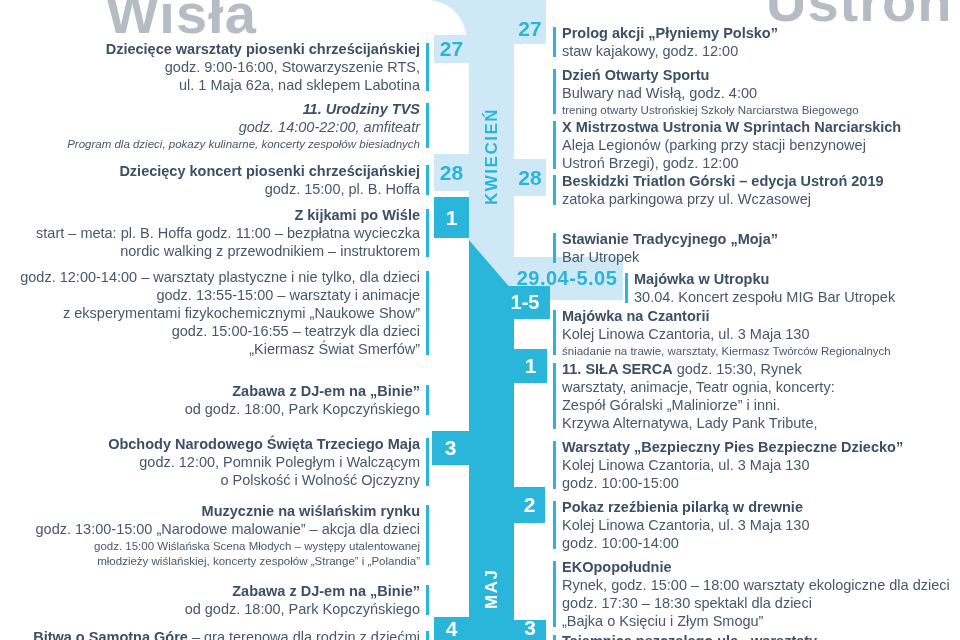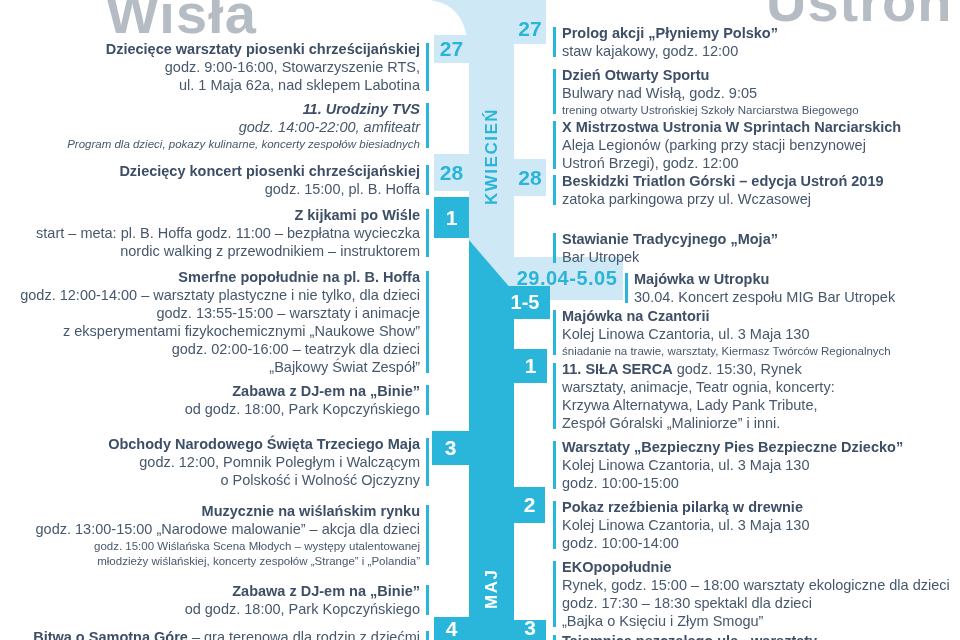--- a/index.html
+++ b/index.html
@@ -112,26 +112,25 @@
         <div class="line">godz. 15:00, pl. B. Hoffa</div>
       </div>
       <div class="event" style="top: 194px;">
         <div class="bar"></div>
         <div class="title"><span>Z kijkami po Wiśle</span></div>
         <div class="line">start – meta: pl. B. Hoffa godz. 11:00 – bezpłatna wycieczka</div>
         <div class="line">nordic walking z przewodnikiem – instruktorem</div>
       </div>
       <div class="event" style="top: 256px;">
         <div class="bar"></div>
-        <div class="title"><span>Smerfne popołudnie na pl. B. Hoffa</span></div>
         <div class="line">godz. 12:00-14:00 – warsztaty plastyczne i nie tylko, dla dzieci</div>
         <div class="line">godz. 13:55-15:00 – warsztaty i animacje</div>
         <div class="line">z eksperymentami fizykochemicznymi „Naukowe Show”</div>
-        <div class="line">godz. 02:00-16:00 – teatrzyk dla dzieci</div>
-        <div class="line">„Bajkowy Świat Zespół”</div>
+        <div class="line">godz. 15:00-16:55 – teatrzyk dla dzieci</div>
+        <div class="line">„Kiermasz Świat Smerfów”</div>
       </div>
       <div class="event" style="top: 370px;">
         <div class="bar"></div>
         <div class="title"><span>Zabawa z DJ-em na „Binie”</span></div>
         <div class="line">od godz. 18:00, Park Kopczyńskiego</div>
       </div>
       <div class="event" style="top: 423px;">
         <div class="bar"></div>
         <div class="title"><span>Obchody Narodowego Święta Trzeciego Maja</span></div>
         <div class="line">godz. 12:00, Pomnik Poległym i Walczącym</div>
@@ -157,21 +156,21 @@
     </div>
   <div class="col" id="col-right">
       <div class="event" style="top: 12px;">
         <div class="bar"></div>
         <div class="title"><span>Prolog akcji „Płyniemy Polsko”</span></div>
         <div class="line">staw kajakowy, godz. 12:00</div>
       </div>
       <div class="event" style="top: 54px;">
         <div class="bar"></div>
         <div class="title"><span>Dzień Otwarty Sportu</span></div>
-        <div class="line">Bulwary nad Wisłą, godz. 9:05</div>
+        <div class="line">Bulwary nad Wisłą, godz. 4:00</div>
         <div class="line small">trening otwarty Ustrońskiej Szkoły Narciarstwa Biegowego</div>
       </div>
       <div class="event" style="top: 106px;">
         <div class="bar"></div>
         <div class="title"><span>X Mistrzostwa Ustronia W Sprintach Narciarskich</span></div>
         <div class="line">Aleja Legionów (parking przy stacji benzynowej</div>
         <div class="line">Ustroń Brzegi), godz. 12:00</div>
       </div>
       <div class="event" style="top: 160px;">
         <div class="bar"></div>
@@ -191,22 +190,22 @@
       <div class="event" style="top: 295px;">
         <div class="bar"></div>
         <div class="title"><span>Majówka na Czantorii</span></div>
         <div class="line">Kolej Linowa Czantoria, ul. 3 Maja 130</div>
         <div class="line small">śniadanie na trawie, warsztaty, Kiermasz Twórców Regionalnych</div>
       </div>
       <div class="event" style="top: 348px;">
         <div class="bar"></div>
         <div class="title"><span>11. SIŁA SERCA</span><span class="normal"> godz. 15:30, Rynek</span></div>
         <div class="line">warsztaty, animacje, Teatr ognia, koncerty:</div>
+        <div class="line">Zespół Góralski „Maliniorze” i inni.</div>
         <div class="line">Krzywa Alternatywa, Lady Pank Tribute,</div>
-        <div class="line">Zespół Góralski „Maliniorze” i inni.</div>
       </div>
       <div class="event" style="top: 426px;">
         <div class="bar"></div>
         <div class="title"><span>Warsztaty „Bezpieczny Pies Bezpieczne Dziecko”</span></div>
         <div class="line">Kolej Linowa Czantoria, ul. 3 Maja 130</div>
         <div class="line">godz. 10:00-15:00</div>
       </div>
       <div class="event" style="top: 486px;">
         <div class="bar"></div>
         <div class="title"><span>Pokaz rzeźbienia pilarką w drewnie</span></div>

